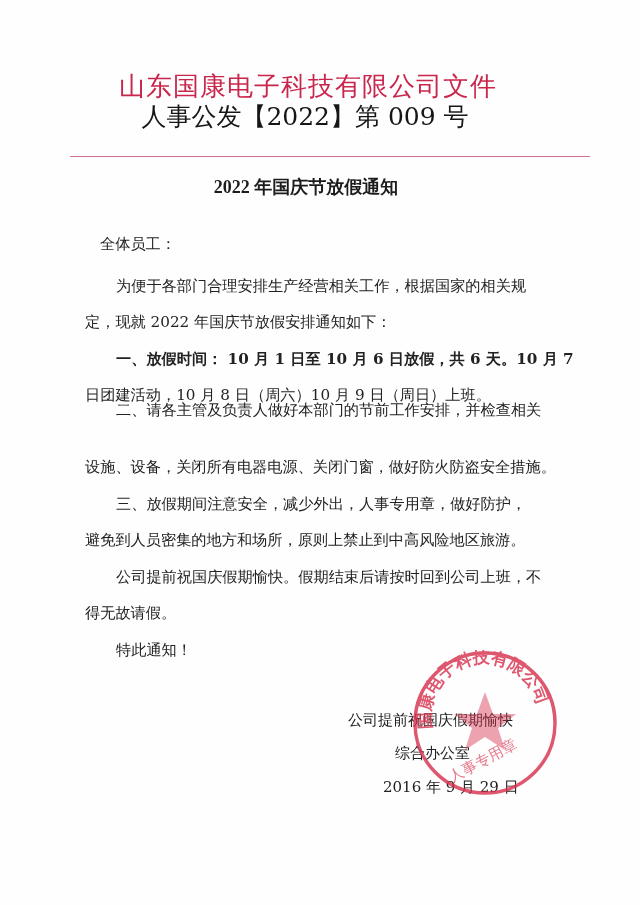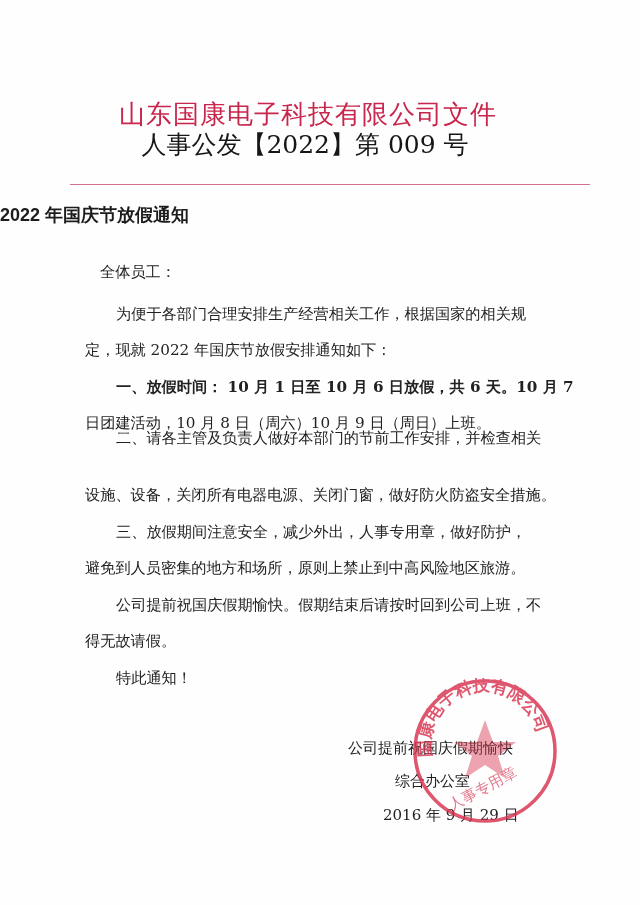--- a/index.html
+++ b/index.html
@@ -4,21 +4,21 @@
   <style>
     html, body { margin: 0; padding: 0; }
     body {
       width: 640px; height: 905px;
       background: #fefefe;
       position: relative;
       overflow: hidden;
       font-family: "DejaVu Serif", "Liberation Serif", serif;
       color: #1c1c1c;
     }
-    .abs { position: absolute; white-space: nowrap; margin-top: 28px; }
+    .abs { position: absolute; white-space: nowrap; }
     .red-head {
       left: 0; width: 616px; top: 70px;
       text-align: center;
       font-family: "DejaVu Serif", "Liberation Serif", serif;
       font-size: 26px; letter-spacing: 1px;
       color: #c9264c;
       line-height: 32px;
     }
     .doc-no {
       left: 0; width: 610px; top: 101px;
@@ -26,22 +26,23 @@
       font-size: 25px;
       color: #161616;
       line-height: 32px;
     }
     .red-rule {
       left: 70px; width: 520px; top: 156px; height: 0;
       border-top: 1.5px solid #d2708a;
     }
     .title {
       left: 0; width: 612px; top: 175px;
+      text-align: center;
       font-size: 18px; font-weight: bold;
-      font-family: Liberation Sans, sans-serif;
+      font-family: Liberation Serif, serif;
       line-height: 24px;
     }
     .body-line {
       font-size: 15.2px;
       line-height: 20px;
       color: #222;
     }
     .ind { left: 116px; }
     .cont { left: 85px; }
     .sig { font-size: 15px; line-height: 20px; color: #222; }

